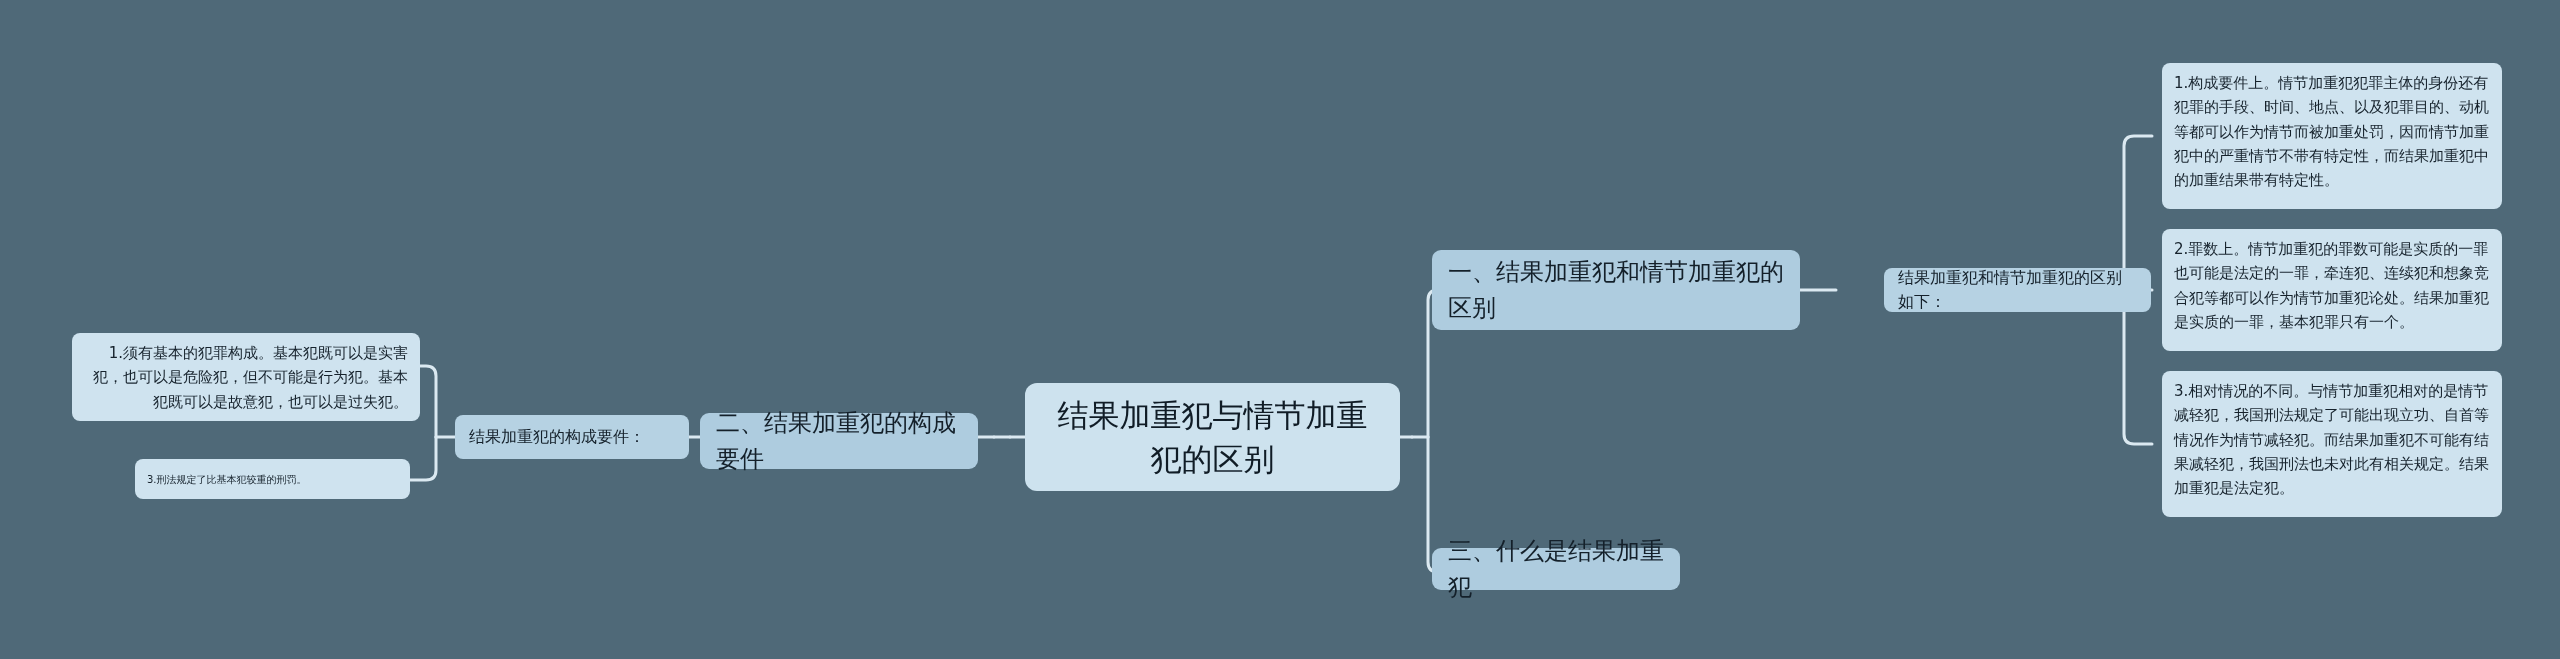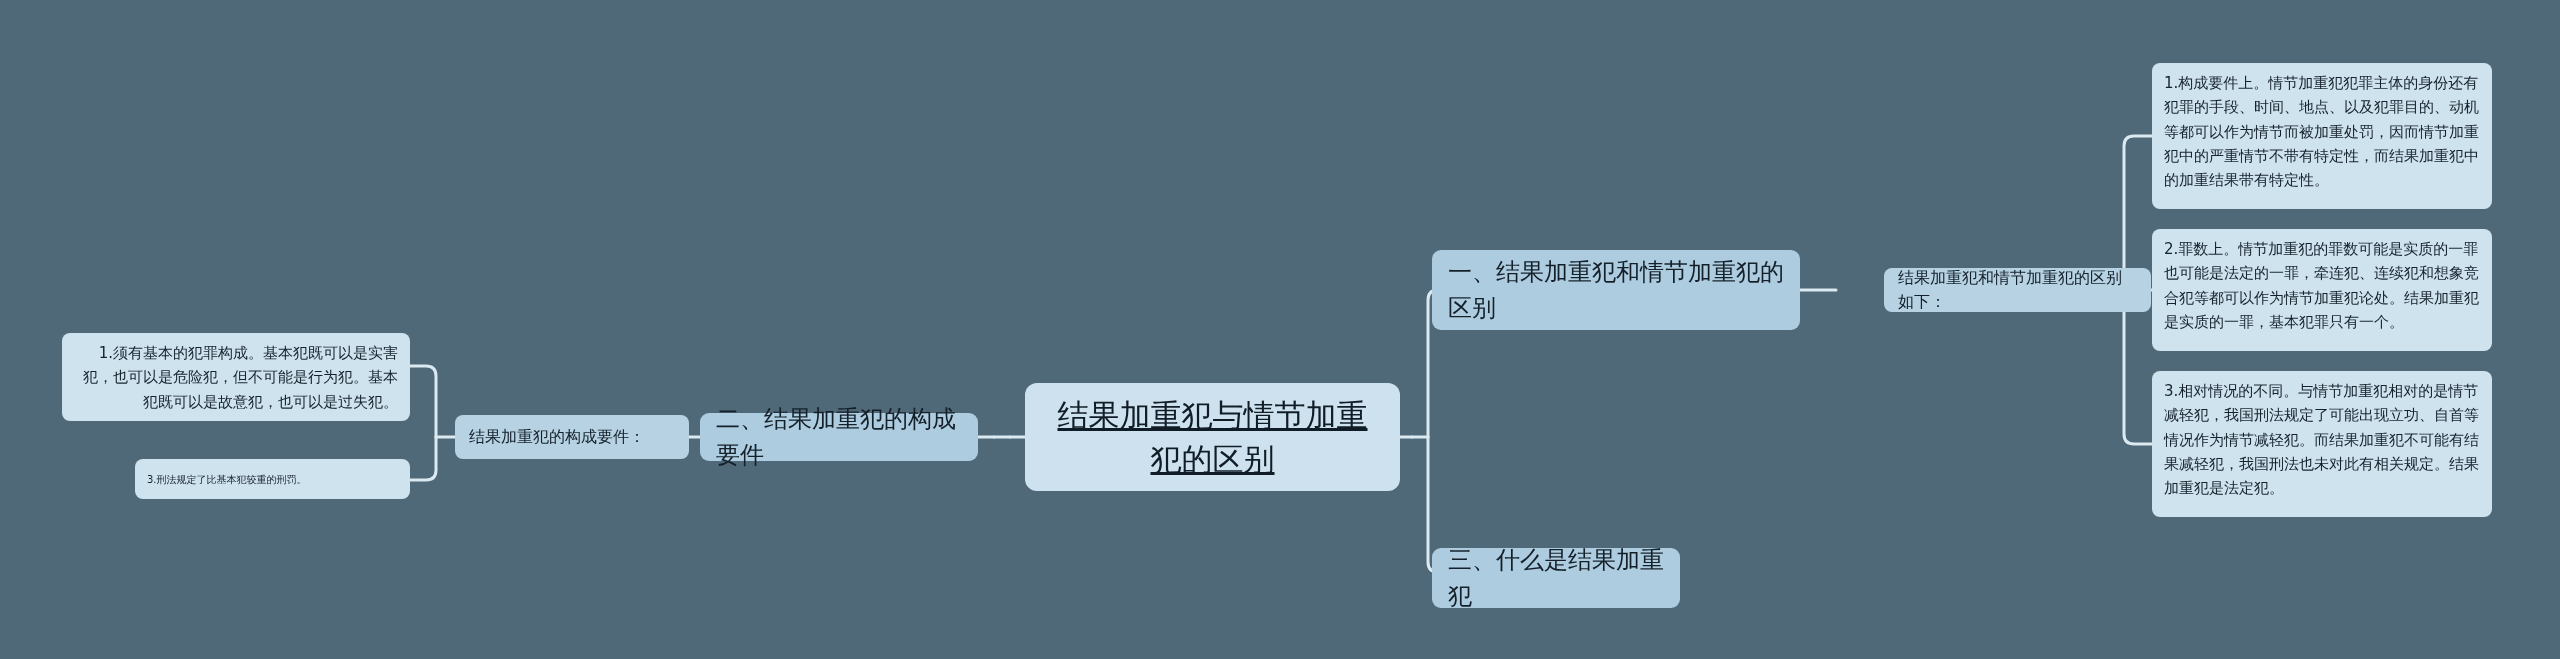--- a/index.html
+++ b/index.html
@@ -39,21 +39,20 @@
   }
   .node-root {
     background: #cde2ee;
     font-size: 31px;
     line-height: 1.42;
     border-radius: 12px;
     text-align: center;
     justify-content: center;
     padding: 10px 30px;
     color: #101c26;
-    text-decoration: underline;
   }
   .node-branch {
     background: #aeccdf;
     font-size: 24px;
     padding: 9px 16px;
     border-radius: 9px;
     color: #14202a;
   }
   .node-sub {
     background: #b6d2e3;
@@ -63,20 +62,21 @@
     color: #14202a;
   }
   .node-leaf {
     background: #cfe3ef;
     font-size: 15px;
     line-height: 1.62;
     padding: 8px 12px;
     border-radius: 8px;
     color: #16222c;
     align-items: flex-start;
+    margin-left: 10px;
   }
   .node-leaf-small {
     background: #cfe3ef;
     font-size: 10px;
     padding: 7px 12px;
     border-radius: 8px;
     color: #16222c;
   }
 </style>
 </head>
@@ -129,25 +129,25 @@
   </div>
 
   <div class="node node-leaf" style="left:2152px; top:229px; width:340px; height:122px;">
     <span>2.罪数上。情节加重犯的罪数可能是实质的一罪也可能是法定的一罪，牵连犯、连续犯和想象竞合犯等都可以作为情节加重犯论处。结果加重犯是实质的一罪，基本犯罪只有一个。</span>
   </div>
 
   <div class="node node-leaf" style="left:2152px; top:371px; width:340px; height:146px;justify-content:flex-end;">
     <span>3.相对情况的不同。与情节加重犯相对的是情节减轻犯，我国刑法规定了可能出现立功、自首等情况作为情节减轻犯。而结果加重犯不可能有结果减轻犯，我国刑法也未对此有相关规定。结果加重犯是法定犯。</span>
   </div>
 
-  <div class="node node-branch" style="left:1432px; top:548px; width:248px; height:60px;">
+  <div class="node node-branch" style="left:1432px; top:548px; width:248px; height:42px;">
     <span>三、什么是结果加重犯</span>
   </div>
 
-  <div class="node node-branch" style="left:700px; top:413px; width:278px; height:48px;">
+  <div class="node node-branch" style="left:700px; top:413px; width:278px; height:56px;">
     <span>二、结果加重犯的构成要件</span>
   </div>
 
   <div class="node node-sub" style="left:455px; top:415px; width:234px; height:44px;">
     <span>结果加重犯的构成要件：</span>
   </div>
 
   <div class="node node-leaf" style="left:62px; top:333px; width:348px; height:88px;text-align:right;">
     <span>1.须有基本的犯罪构成。基本犯既可以是实害犯，也可以是危险犯，但不可能是行为犯。基本犯既可以是故意犯，也可以是过失犯。</span>
   </div>

